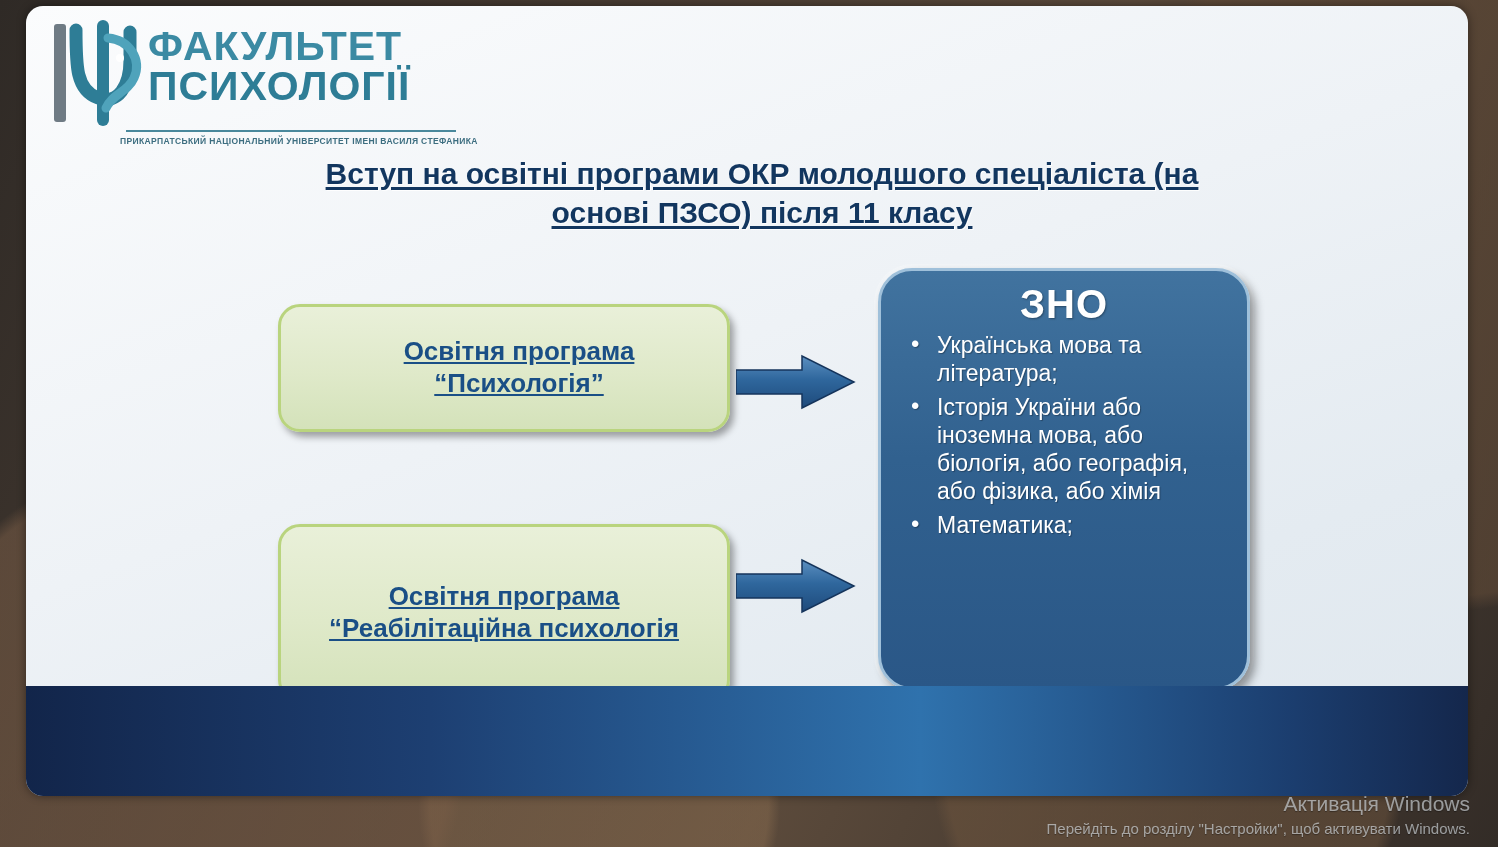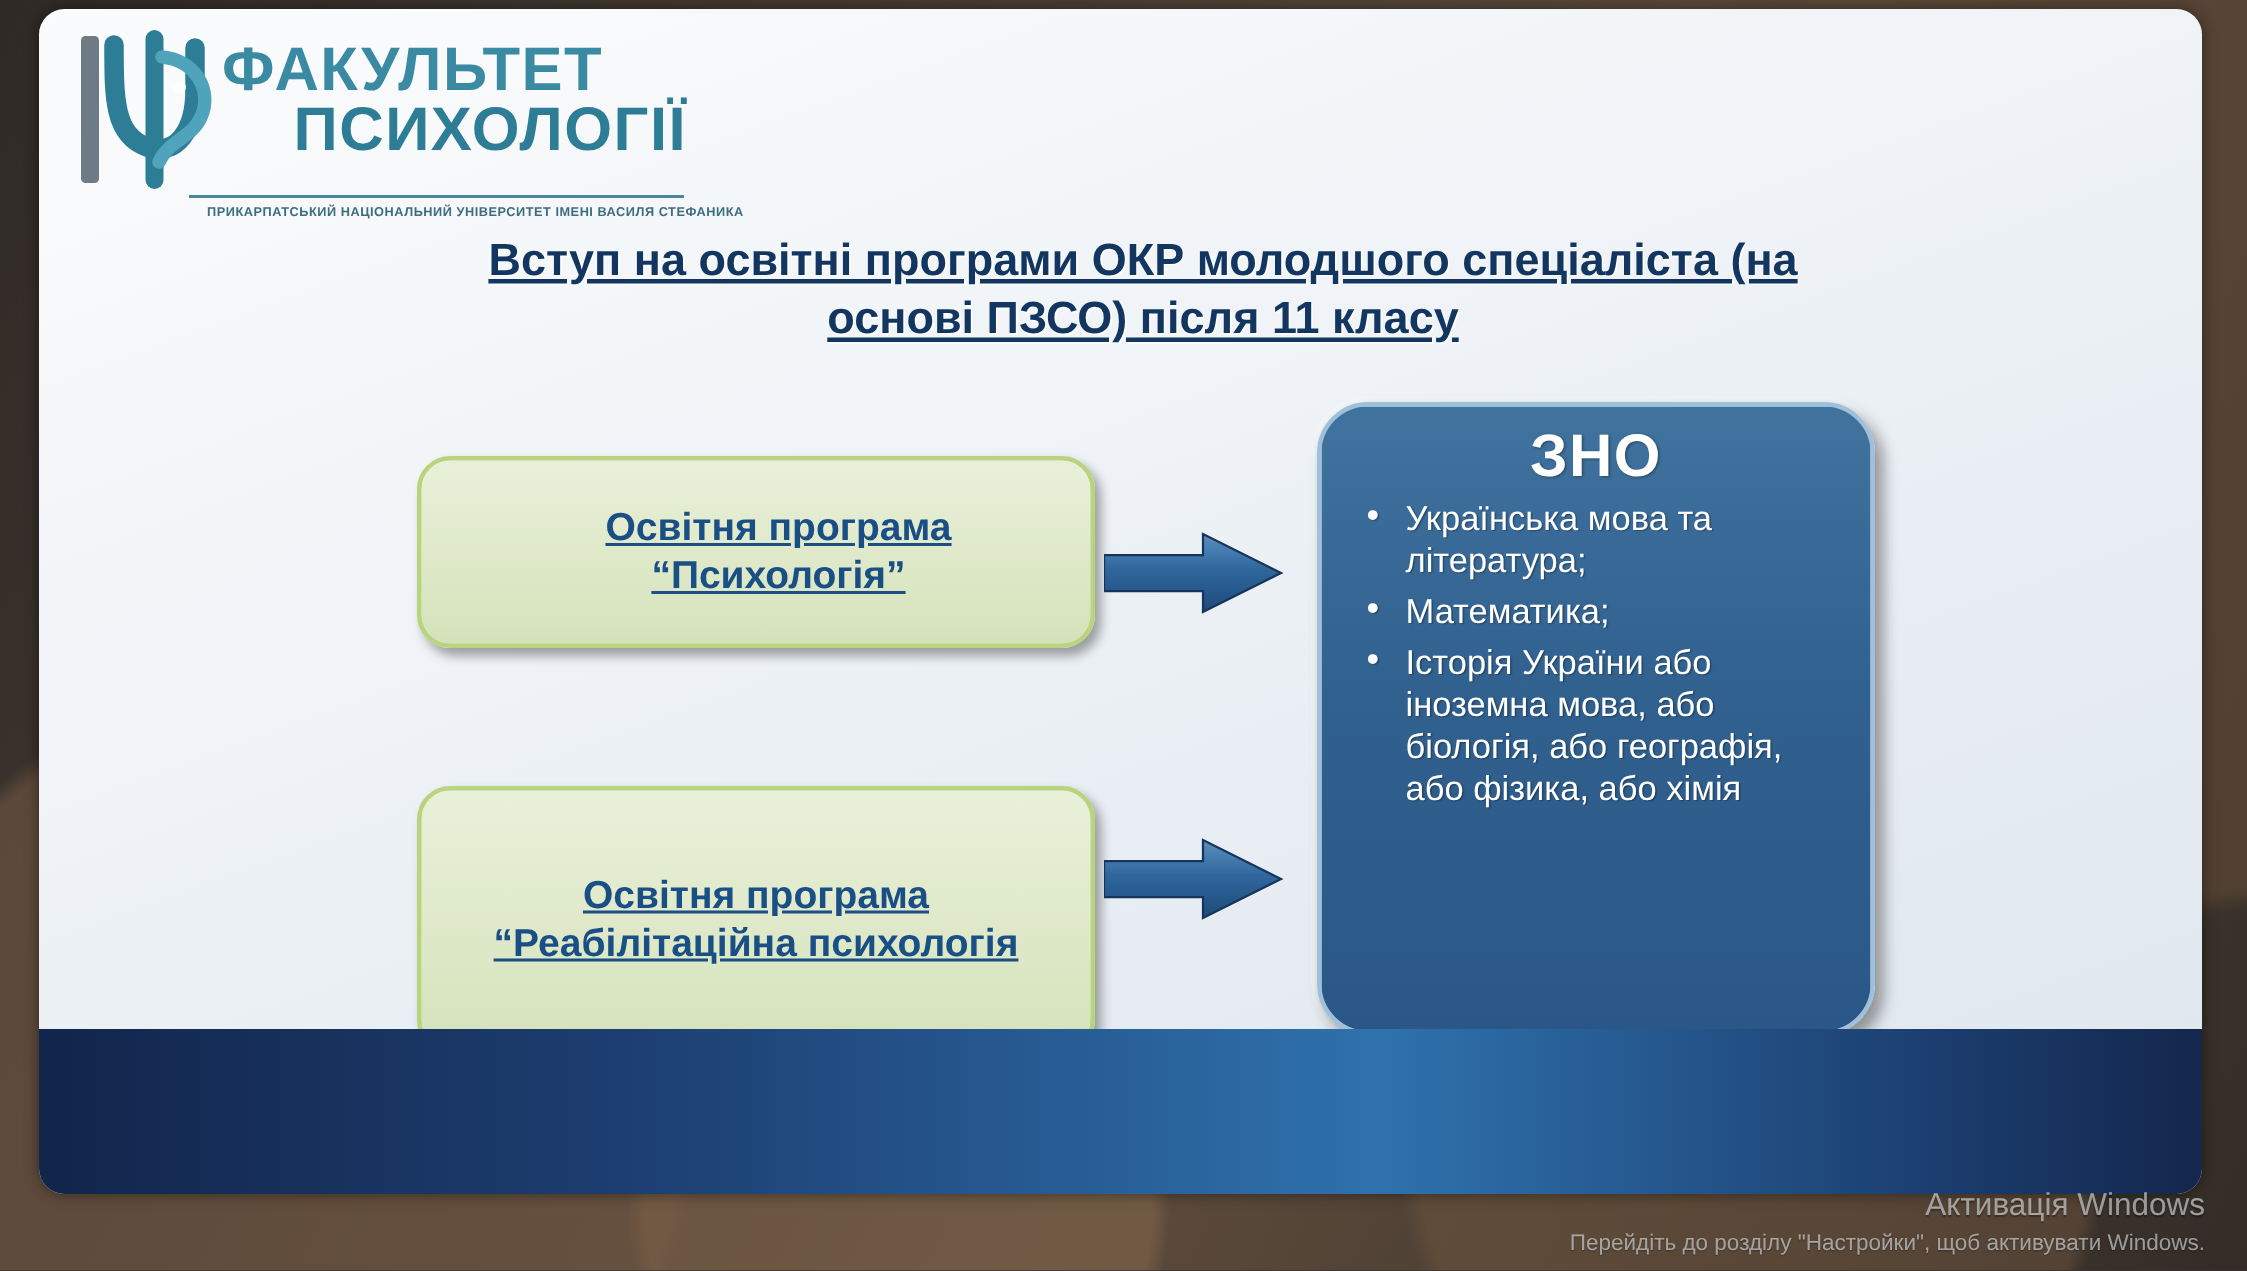--- a/index.html
+++ b/index.html
@@ -72,24 +72,24 @@
     width: 310px;
   }
   .logo-line1, .logo-line2 {
     font-family: "Liberation Sans", sans-serif;
     font-weight: bold;
     letter-spacing: 1px;
     line-height: 0.98;
     color: #2c7b95;
   }
   .logo-line1 { font-size: 41px; color: #3b8aa3; }
-  .logo-line2 { font-size: 41px; color: #2e7d96; text-align: right; }
+  .logo-line2 { font-size: 41px; color: #2e7d96; }
   .logo-sub {
     position: absolute;
-    left: 98px;
+    left: 80px;
     top: 118px;
     font-size: 8.5px;
     letter-spacing: 0.35px;
     color: #3d6e80;
     font-weight: bold;
     white-space: nowrap;
   }
   .logo-rule {
     position: absolute;
     left: 86px;
@@ -266,22 +266,22 @@
   </svg>
 
   <svg class="arrow" id="arrow-2" viewBox="0 0 120 56">
     <polygon points="0,16 66,16 66,2 118,28 66,54 66,40 0,40" fill="url(#agrad)" stroke="#16355c" stroke-width="1.5"></polygon>
   </svg>
 
   <div class="blue-panel">
     <div class="zno-title">ЗНО</div>
     <ul class="zno-list">
       <li>Українська мова та література;</li>
+      <li>Історія України або іноземна мова, або біологія, або географія, або фізика, або хімія</li>
       <li>Математика;</li>
-      <li>Історія України або іноземна мова, або біологія, або географія, або фізика, або хімія</li>
     </ul>
   </div>
 
   <div class="bottom-band"></div>
 </div>
 
 <div class="watermark">
   <div class="wm-title">Активація Windows</div>
   <div class="wm-sub">Перейдіть до розділу "Настройки", щоб активувати Windows.</div>
 </div>

